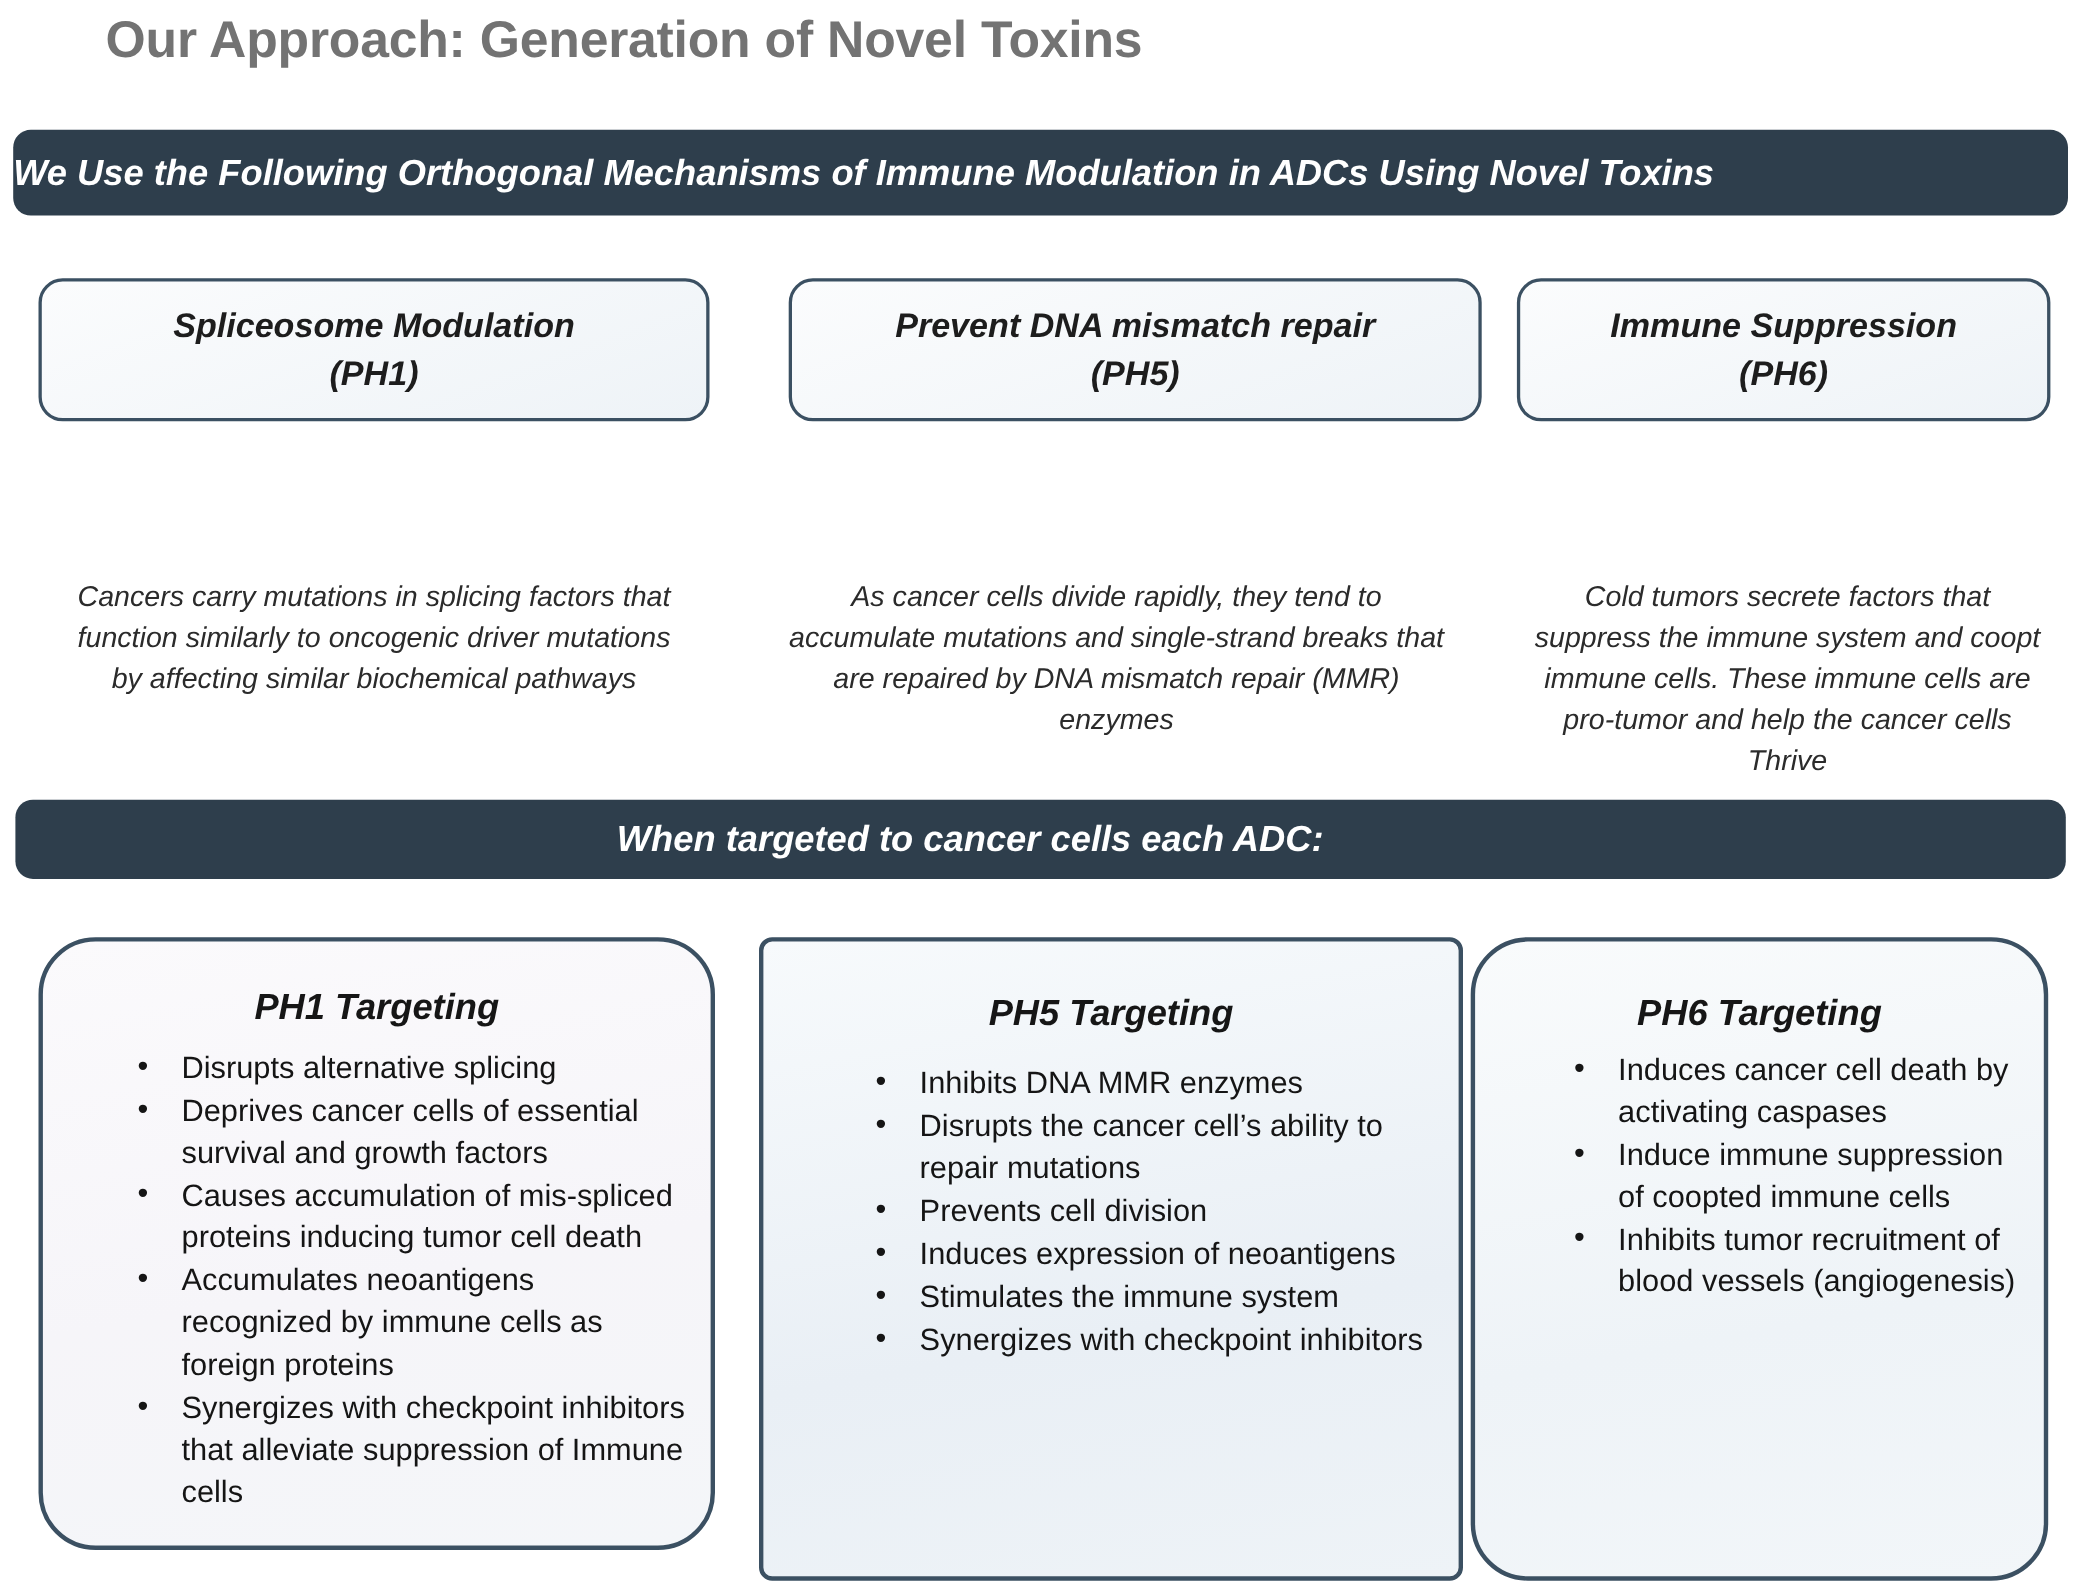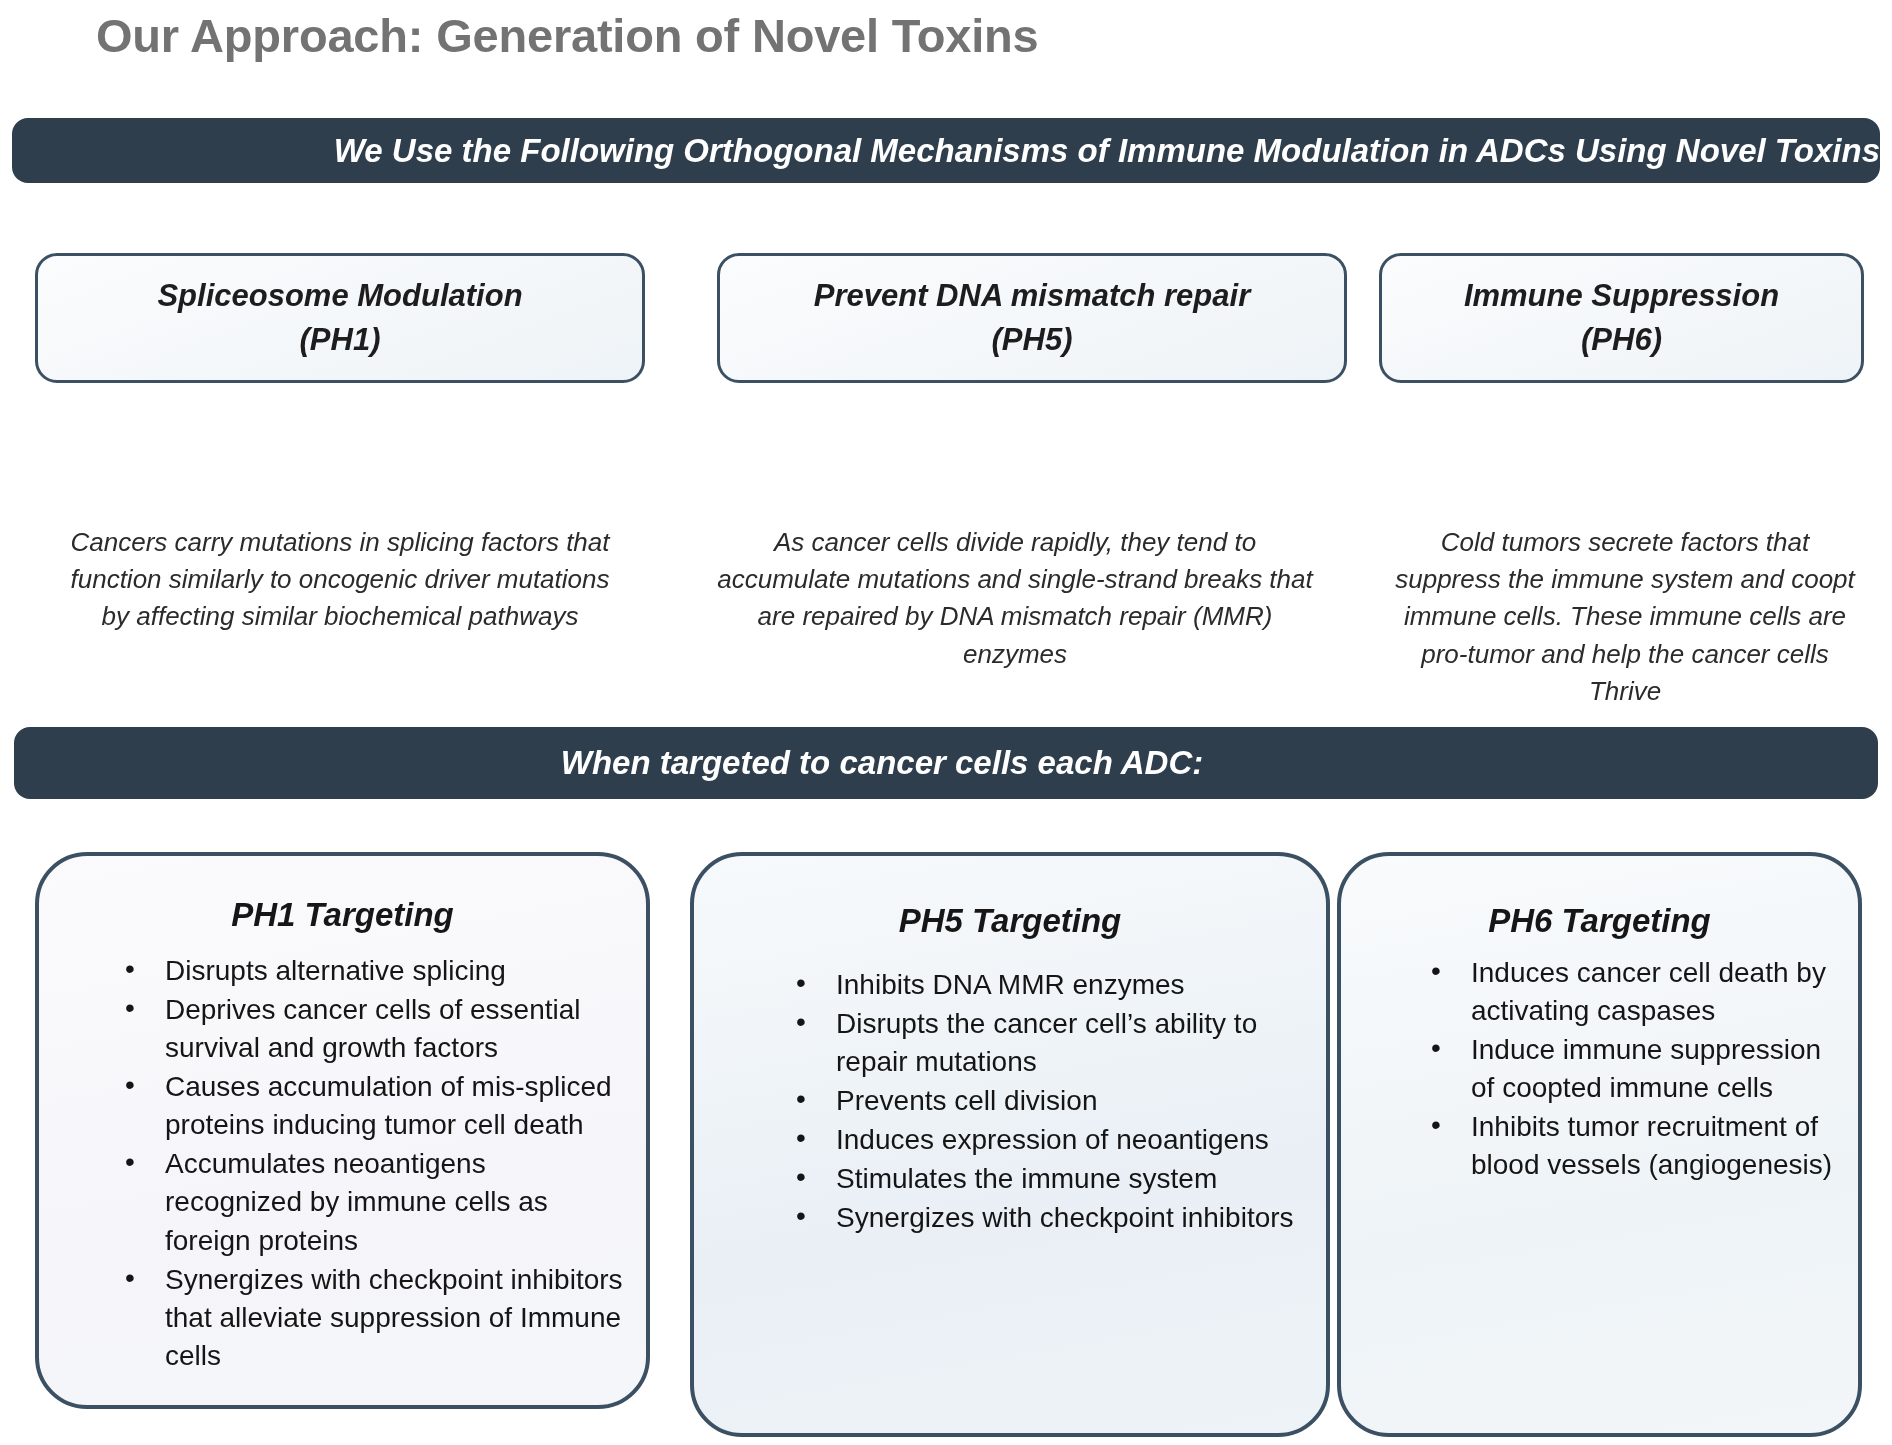--- a/index.html
+++ b/index.html
@@ -36,22 +36,22 @@
     font-style: italic;
     font-weight: bold;
     display: flex;
     align-items: center;
     box-sizing: border-box;
   }
   .banner-1 {
     left: 12px;
     top: 118px;
     width: 1868px;
-    height: 65px;
-    justify-content: flex-end;
+    height: 78px;
+    justify-content: flex-start;
     font-size: 33px;
   }
   .banner-2 {
     left: 14px;
     top: 727px;
     width: 1864px;
     height: 72px;
     justify-content: center;
     font-size: 33px;
   }
@@ -102,20 +102,21 @@
     border-radius: 52px;
     box-sizing: border-box;
   }
   .tbox-1 {
     left: 35px; top: 852px; width: 615px; height: 557px;
     background: linear-gradient(170deg, #fbfafc 0%, #f6f5f9 55%, #f4f6f9 100%);
   }
   .tbox-2 {
     left: 690px; top: 852px; width: 640px; height: 585px;
     background: linear-gradient(170deg, #f7fafc 0%, #e9eff5 60%, #eef3f7 100%);
+    border-radius: 12px;
   }
   .tbox-3 {
     left: 1337px; top: 852px; width: 525px; height: 585px;
     background: linear-gradient(170deg, #f9fbfc 0%, #eef3f7 60%, #f2f6f9 100%);
   }
 
   .target-title {
     font-style: italic;
     font-weight: bold;
     font-size: 33px;

